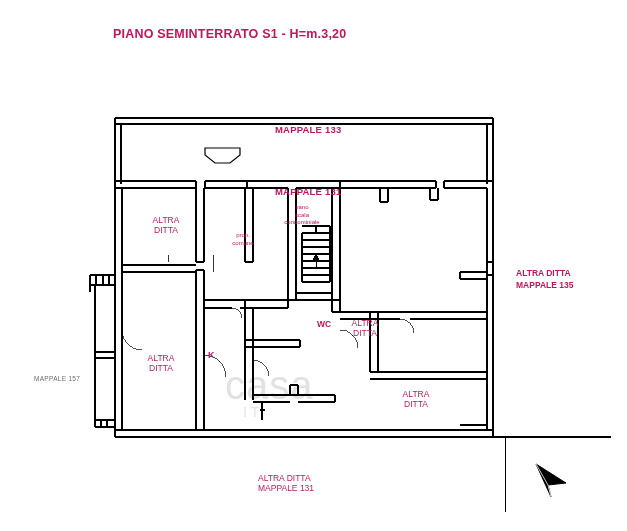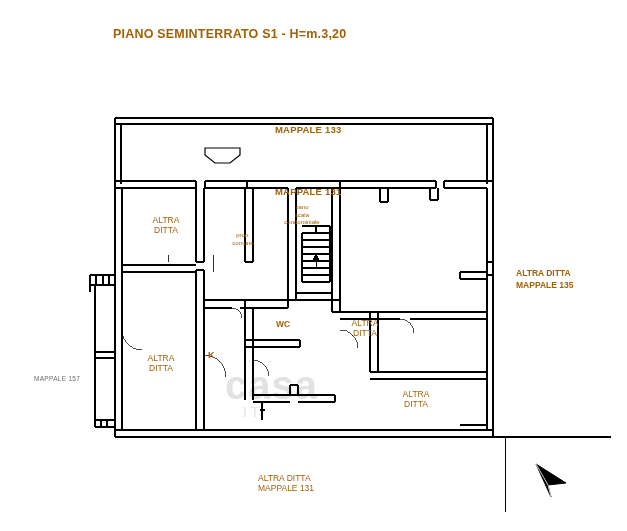--- a/index.html
+++ b/index.html
@@ -13,21 +13,21 @@
   #plan {
     position: relative;
     width: 627px;
     height: 531px;
     background: #ffffff;
     overflow: hidden;
   }
   .lbl {
     position: absolute;
     font-family: "Liberation Sans", sans-serif;
-    color: #a16207;
+    color: #be185d;
     white-space: pre;
     line-height: 1.15;
   }
   .title {
     font-size: 12.5px;
     font-weight: bold;
     letter-spacing: 0.2px;
   }
   .bold-lbl {
     font-size: 9.5px;
@@ -50,37 +50,38 @@
     color: #6d6d6d;
     letter-spacing: 0.3px;
   }
   .k-lbl {
     font-size: 9px;
     font-weight: bold;
   }
   .wc-lbl {
     font-size: 8.5px;
     font-weight: bold;
+    margin-left: 41px;
   }
   .side-lbl {
     font-size: 8.5px;
     font-weight: bold;
     line-height: 1.4;
   }
   svg.plan-svg {
     position: absolute;
     left: 0;
     top: 0;
   }
   .wm {
     position: absolute;
     left: 225px;
     top: 363px;
     font-size: 40px;
-    font-weight: bold;
+    font-weight: normal;
     color: #e2e2e2;
     letter-spacing: 1px;
     user-select: none;
   }
   .wm-sub {
     position: absolute;
     left: 243px;
     top: 403px;
     font-size: 15px;
     color: #e6e6e6;

